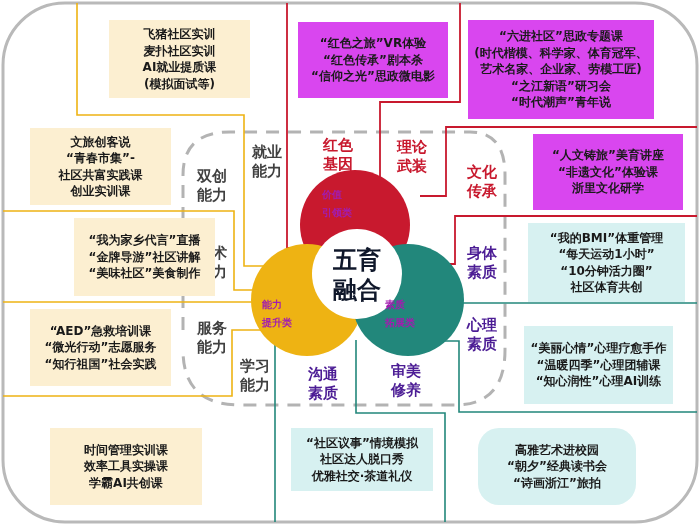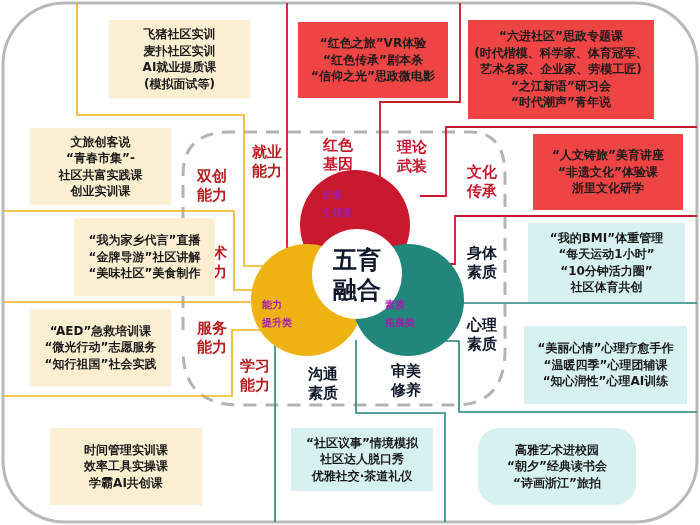--- a/index.html
+++ b/index.html
@@ -3,28 +3,28 @@
 <meta charset="utf-8">
 <style>
   html, body { margin:0; padding:0; background:#ffffff; }
   body { width:700px; height:525px; position:relative; overflow:hidden;
          font-family:"DejaVu Sans","Liberation Sans",sans-serif; }
   #stage { position:absolute; left:0; top:0; width:700px; height:525px; }
   svg.lines { position:absolute; left:0; top:0; }
   .box { position:absolute; display:flex; flex-direction:column; align-items:center; justify-content:center;
          font-weight:bold; font-size:12px; line-height:16.5px; color:#1a1a1a; text-align:center; }
   .box.y { background:#fcefd1; }
-  .box.r { background:#ef4444;align-items:center; }
+  .box.r { background:#d946ef;align-items:center; }
   .box.t { background:#d7f1f1; }
   .box span { display:block; white-space:nowrap; }
   .lbl { position:absolute; font-weight:bold; font-size:15px; line-height:19px; text-align:center; width:40px; }
   .lbl span { display:block; }
-  .lbl.y { color:#b91c1c; }
+  .lbl.y { color:#404040; }
   .lbl.r { color:#c8192e; }
-  .lbl.t { color:#0f172a; }
+  .lbl.t { color:#4c1d95; }
   .circ-text { position:absolute; font-weight:bold; color:#a21caf; font-size:10px; line-height:18px; }
   .circ-text span { display:block; }
   .center-text { position:absolute; text-align:center; font-weight:bold; color:#0f172a; font-size:24px; line-height:30px; }
   .center-text span { display:block; }
 </style>
 </head>
 <body>
 
 <div id="stage">
 
@@ -172,21 +172,21 @@
       <span>“非遗文化”体验课</span>
     <span>浙里文化研学</span>
   </div>
 
   <div class="box t" style="left:528px;top:223px;width:157px;height:79px;">
     <span>“我的BMI”体重管理</span>
       <span>“每天运动1小时”</span>
     <span>“10分钟活力圈”</span>
       <span>社区体育共创</span>
   </div>
-  <div class="box t" style="left:524px;top:326px;width:163px;height:78px;">
+  <div class="box t" style="left:524px;top:326px;width:149px;height:78px;">
     <span>“美丽心情”心理疗愈手作</span>
       <span>“温暖四季”心理团辅课</span>
     <span>“知心润性”心理AI训练</span>
   </div>
   <div class="box t" style="left:291px;top:428px;width:142px;height:63px;">
     <span>“社区议事”情境模拟</span>
       <span>社区达人脱口秀</span>
     <span>优雅社交·茶道礼仪</span>
   </div>
   <div class="box t" style="left:478px;top:428px;width:158px;height:77px;border-radius:21px;">

